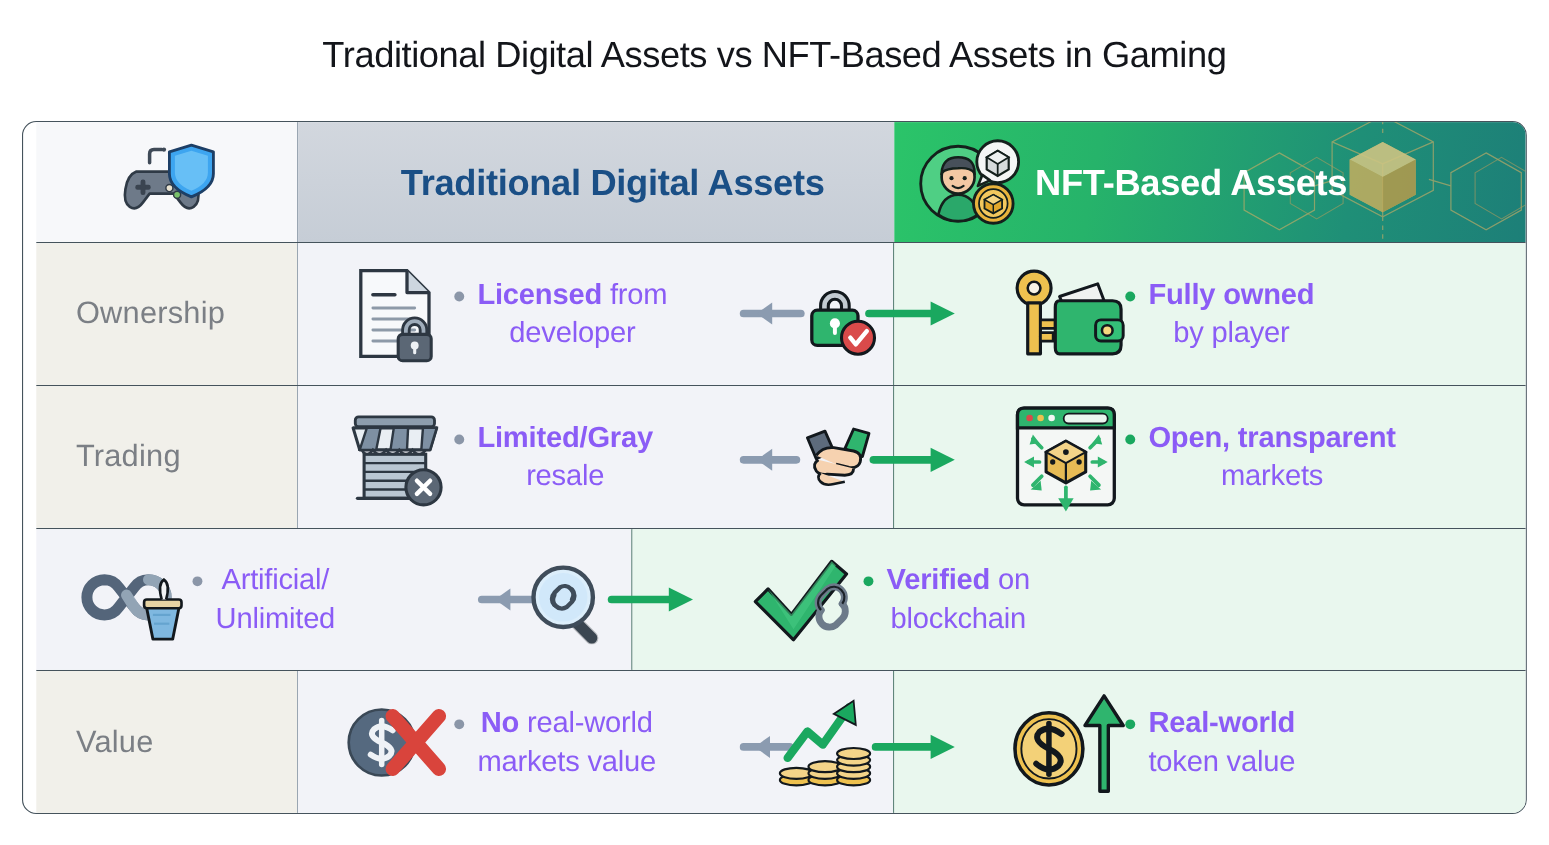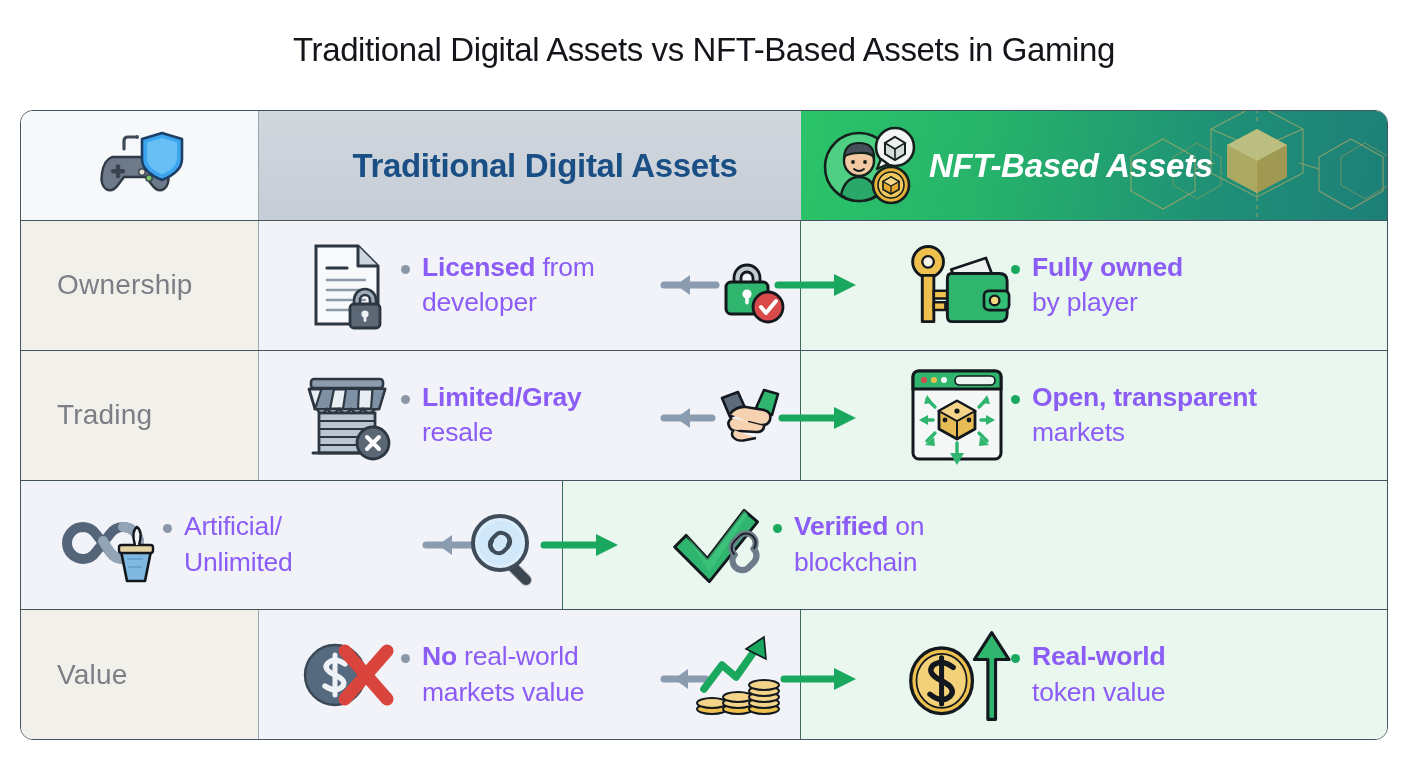--- a/index.html
+++ b/index.html
@@ -30,20 +30,21 @@
     left: 20px;
     top: 110px;
     width: 1368px;
     height: 630px;
     border: 1.6px solid #45535c;
     border-radius: 13px;
     overflow: hidden;
     background: #ffffff;
     display: flex;
     flex-direction: column;
+    padding-left: 12px;
   }
 
   
   .header-row {
     display: flex;
     height: 110px;
     flex: 0 0 110px;
     border-bottom: 1.6px solid #45535c;
   }
   .hdr-label-cell {
@@ -79,41 +80,41 @@
     overflow: hidden;
   }
   .hdr-nft-title {
     font-size: 33px;
     font-weight: bold;
     color: #ffffff;
     letter-spacing: -0.3px;
     position: relative;
     z-index: 3;
     margin-left: 128px;
-    font-style: italic;
   }
   .hdr-nft-pattern {
     position: absolute;
     right: 0; top: 0;
     width: 260px; height: 110px;
     z-index: 1;
     opacity: 0.85;
   }
   .hdr-nft-avatar {
     position: absolute;
     left: 18px; top: 12px;
     z-index: 3;
   }
 
   
   .data-row {
     display: flex;
     flex: 1 1 0;
     border-bottom: 1.4px solid #45535c;
     min-height: 0;
+    text-align: center;
   }
   .data-row:last-child { border-bottom: none; }
 
   .cell-label {
     width: 238px;
     flex: 0 0 238px;
     background: #f1f0ea;
     border-right: 1.4px solid #9aa6b2;
     display: flex;
     align-items: center;

